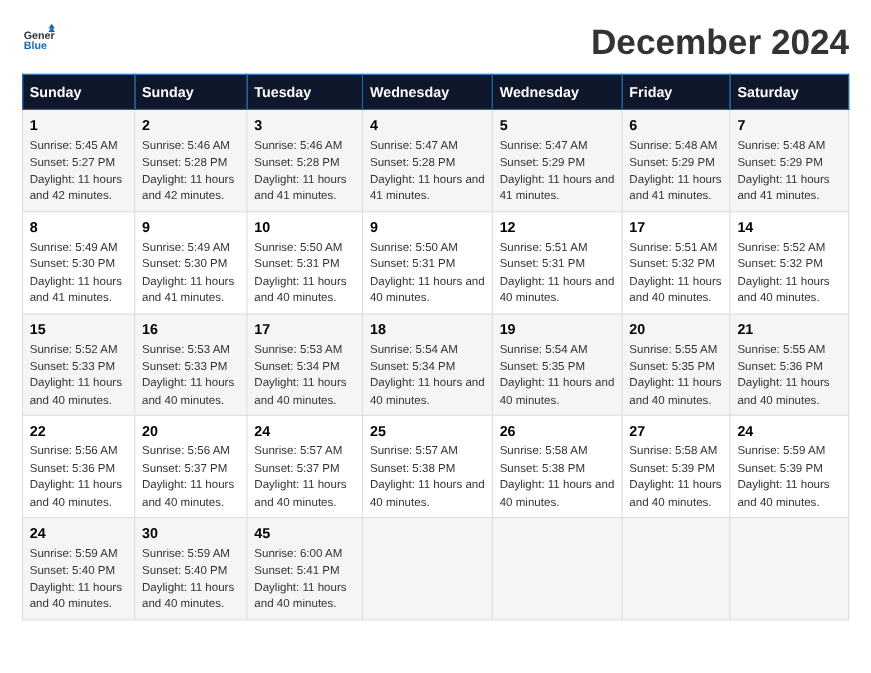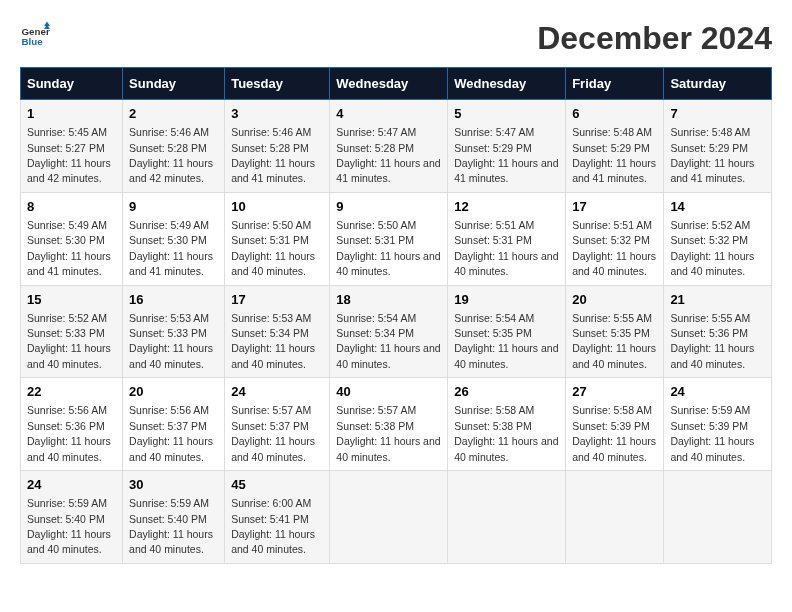--- a/index.html
+++ b/index.html
@@ -137,21 +137,21 @@
         <td><span class="day-num">17</span><span class="cell-text">Sunrise: 5:53 AM<br>Sunset: 5:34 PM<br>Daylight: 11 hours and 40 minutes.</span></td>
         <td><span class="day-num">18</span><span class="cell-text">Sunrise: 5:54 AM<br>Sunset: 5:34 PM<br>Daylight: 11 hours and 40 minutes.</span></td>
         <td><span class="day-num">19</span><span class="cell-text">Sunrise: 5:54 AM<br>Sunset: 5:35 PM<br>Daylight: 11 hours and 40 minutes.</span></td>
         <td><span class="day-num">20</span><span class="cell-text">Sunrise: 5:55 AM<br>Sunset: 5:35 PM<br>Daylight: 11 hours and 40 minutes.</span></td>
         <td><span class="day-num">21</span><span class="cell-text">Sunrise: 5:55 AM<br>Sunset: 5:36 PM<br>Daylight: 11 hours and 40 minutes.</span></td>
       </tr>
       <tr>
         <td><span class="day-num">22</span><span class="cell-text">Sunrise: 5:56 AM<br>Sunset: 5:36 PM<br>Daylight: 11 hours and 40 minutes.</span></td>
         <td><span class="day-num">20</span><span class="cell-text">Sunrise: 5:56 AM<br>Sunset: 5:37 PM<br>Daylight: 11 hours and 40 minutes.</span></td>
         <td><span class="day-num">24</span><span class="cell-text">Sunrise: 5:57 AM<br>Sunset: 5:37 PM<br>Daylight: 11 hours and 40 minutes.</span></td>
-        <td><span class="day-num">40</span><span class="cell-text">Sunrise: 5:57 AM<br>Sunset: 5:38 PM<br>Daylight: 11 hours and 40 minutes.</span></td>
+        <td><span class="day-num">25</span><span class="cell-text">Sunrise: 5:57 AM<br>Sunset: 5:38 PM<br>Daylight: 11 hours and 40 minutes.</span></td>
         <td><span class="day-num">26</span><span class="cell-text">Sunrise: 5:58 AM<br>Sunset: 5:38 PM<br>Daylight: 11 hours and 40 minutes.</span></td>
         <td><span class="day-num">27</span><span class="cell-text">Sunrise: 5:58 AM<br>Sunset: 5:39 PM<br>Daylight: 11 hours and 40 minutes.</span></td>
         <td><span class="day-num">24</span><span class="cell-text">Sunrise: 5:59 AM<br>Sunset: 5:39 PM<br>Daylight: 11 hours and 40 minutes.</span></td>
       </tr>
       <tr>
         <td><span class="day-num">24</span><span class="cell-text">Sunrise: 5:59 AM<br>Sunset: 5:40 PM<br>Daylight: 11 hours and 40 minutes.</span></td>
         <td><span class="day-num">30</span><span class="cell-text">Sunrise: 5:59 AM<br>Sunset: 5:40 PM<br>Daylight: 11 hours and 40 minutes.</span></td>
         <td><span class="day-num">45</span><span class="cell-text">Sunrise: 6:00 AM<br>Sunset: 5:41 PM<br>Daylight: 11 hours and 40 minutes.</span></td>
         <td class="empty-cell"></td>
         <td class="empty-cell"></td>

